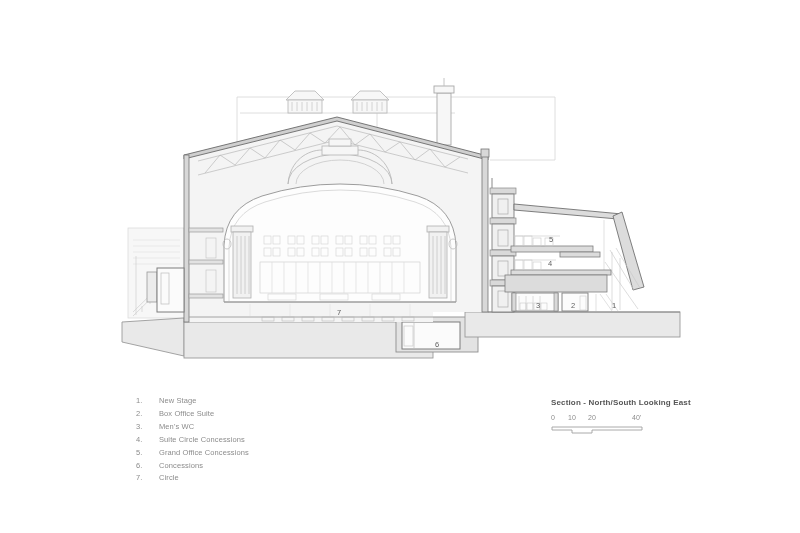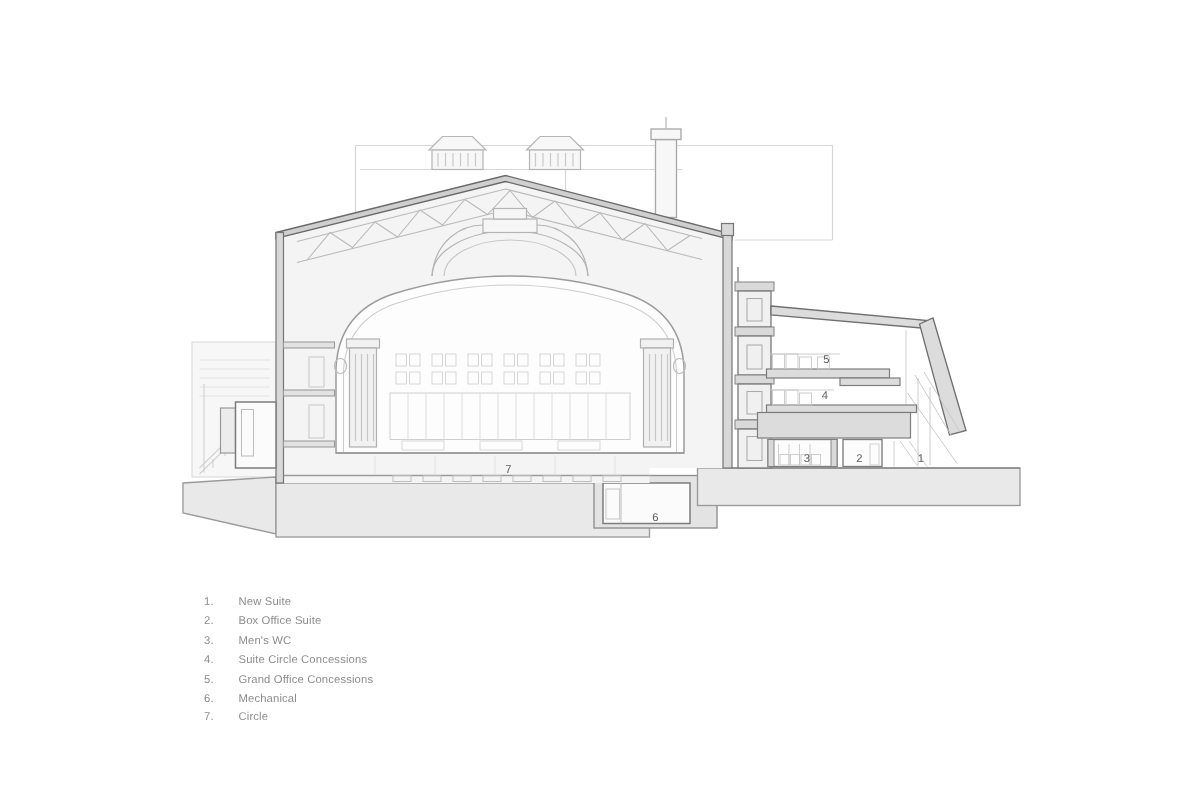--- a/index.html
+++ b/index.html
@@ -318,43 +318,57 @@
       <text class="drawing-num" x="551" y="242">5</text>
       <text class="drawing-num" x="437" y="347">6</text>
       <text class="drawing-num" x="339" y="315">7</text>
     </g>
   </svg>
 
   
   <div class="legend">
     <div class="legend-row">
       <span class="legend-num">1.</span>
-      <span class="legend-label">New Suite</span>
+      <span class="legend-label">New Stage</span>
     </div>
     <div class="legend-row">
       <span class="legend-num">2.</span>
       <span class="legend-label">Box Office Suite</span>
     </div>
     <div class="legend-row">
       <span class="legend-num">3.</span>
       <span class="legend-label">Men's WC</span>
     </div>
     <div class="legend-row">
       <span class="legend-num">4.</span>
       <span class="legend-label">Suite Circle Concessions</span>
     </div>
     <div class="legend-row">
       <span class="legend-num">5.</span>
       <span class="legend-label">Grand Office Concessions</span>
     </div>
     <div class="legend-row">
       <span class="legend-num">6.</span>
-      <span class="legend-label">Mechanical</span>
+      <span class="legend-label">Concessions</span>
     </div>
     <div class="legend-row">
       <span class="legend-num">7.</span>
       <span class="legend-label">Circle</span>
     </div>
   </div>
 
   
+  <div class="titleblock">
+    <div class="sheet-title">Section - North/South Looking East</div>
+    <div class="scale">
+      <div class="scale-labels">
+        <span style="left:0px">0</span>
+        <span style="left:17px">10</span>
+        <span style="left:37px">20</span>
+        <span style="left:81px">40'</span>
+      </div>
+      <svg class="scale-bar" width="96" height="8" viewBox="0 0 96 8">
+        <path d="M1,1 L91,1 M1,1 L1,4 L21,4 L21,7 L41,7 L41,4 L91,4 L91,1" fill="none" stroke="#a0a0a0" stroke-width="0.9"></path>
+      </svg>
+    </div>
+  </div>
 
 </div>
 
 </body></html>

